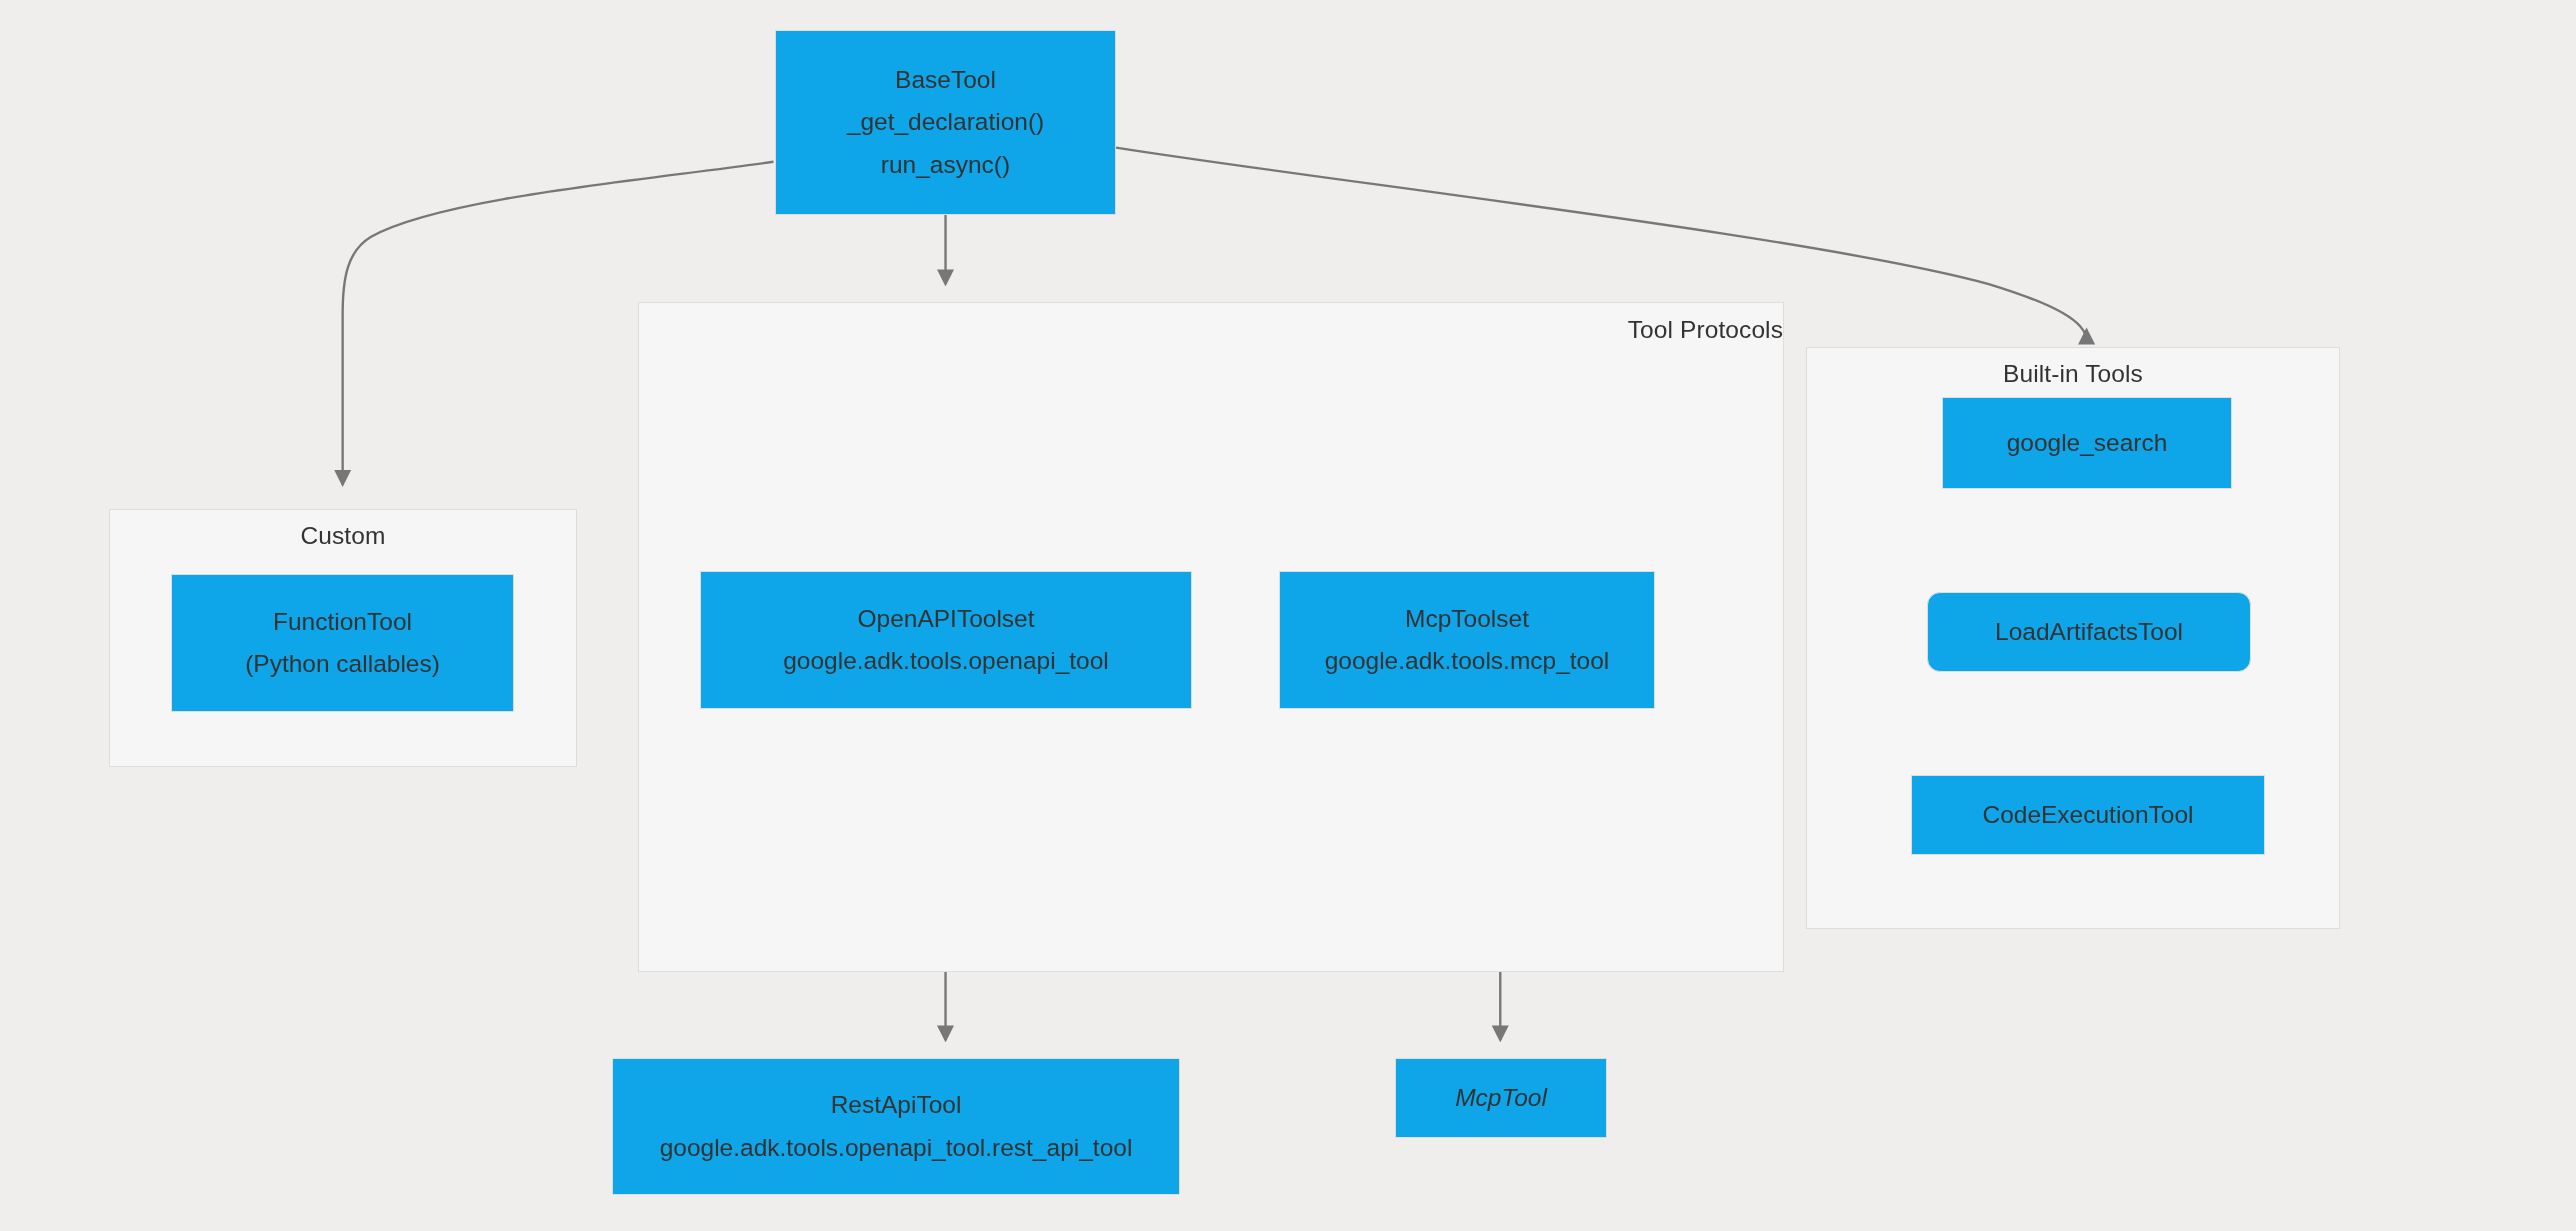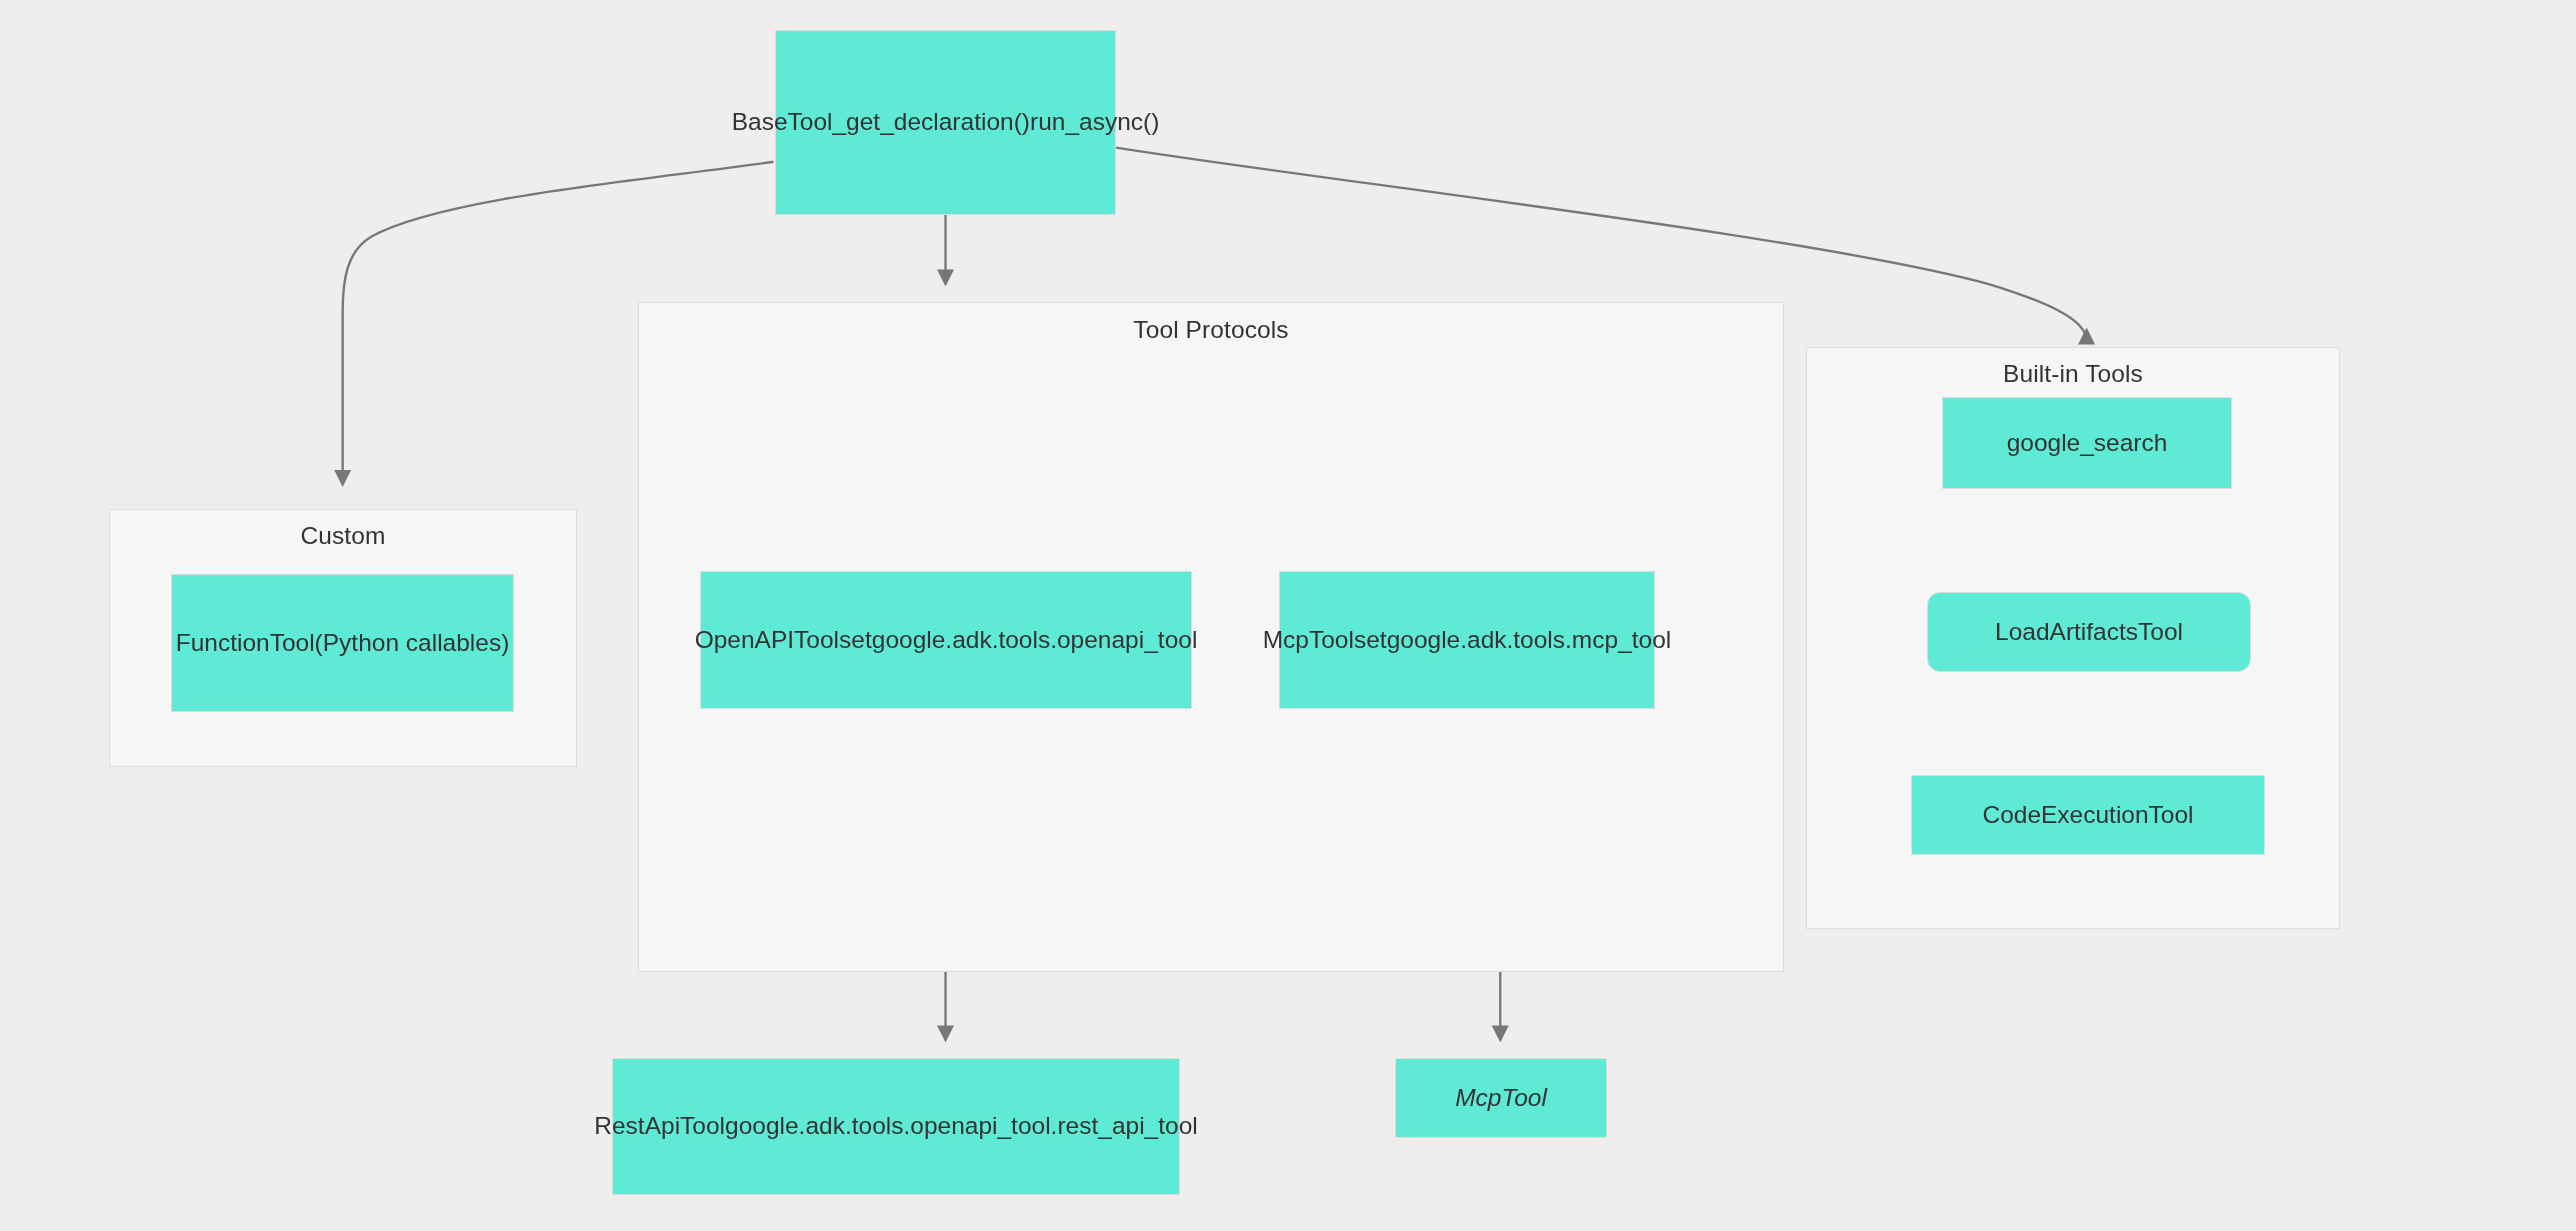--- a/index.html
+++ b/index.html
@@ -35,25 +35,25 @@
     width: 100%;
     text-align: center;
     font-size: 24.5px;
     color: #333333;
     letter-spacing: 0.1px;
     white-space: nowrap;
   }
   
   .node {
     position: absolute;
-    background: #5eead4;
+    background: #0ea5e9;
     border: 1.6px solid #DDDDDD;
     box-sizing: border-box;
     display: flex;
-    flex-direction: row;
+    flex-direction: column;
     align-items: center;
     justify-content: center;
     color: #333333;
     font-size: 24.5px;
     line-height: 1.72;
     text-align: center;
     white-space: nowrap;
   }
   .node .ln { display: block; }
 </style>
@@ -74,21 +74,21 @@
     <path d="M 1198 272 L 1198 360" fill="none" stroke="#777777" stroke-width="3" marker-end="url(#arrow)"></path>
 
     <path d="M 1414 187 C 1700 232, 2300 300, 2520 360 C 2605 386, 2644 408, 2644 432 L 2644 418" fill="none" stroke="#777777" stroke-width="3" marker-end="url(#arrow)"></path>
 
     <path d="M 1198 897 L 1198 1318" fill="none" stroke="#777777" stroke-width="3" marker-end="url(#arrow)"></path>
 
     <path d="M 1901 897 L 1901 1318" fill="none" stroke="#777777" stroke-width="3" marker-end="url(#arrow)"></path>
   </svg>
 
   <div class="group" style="left:638px; top:302px; width:1146px; height:670px;">
-    <div class="group-label" style="top:12.6px;">Tool Protocols</div>
+    <div class="group-label" style="top:12.6px;text-align:right;">Tool Protocols</div>
   </div>
 
   <div class="group" style="left:109px; top:509px; width:468px; height:258px;">
     <div class="group-label" style="top:12px;">Custom</div>
   </div>
 
   <div class="group" style="left:1806px; top:347px; width:534px; height:582px;">
     <div class="group-label" style="top:12px;">Built-in Tools</div>
   </div>
 

